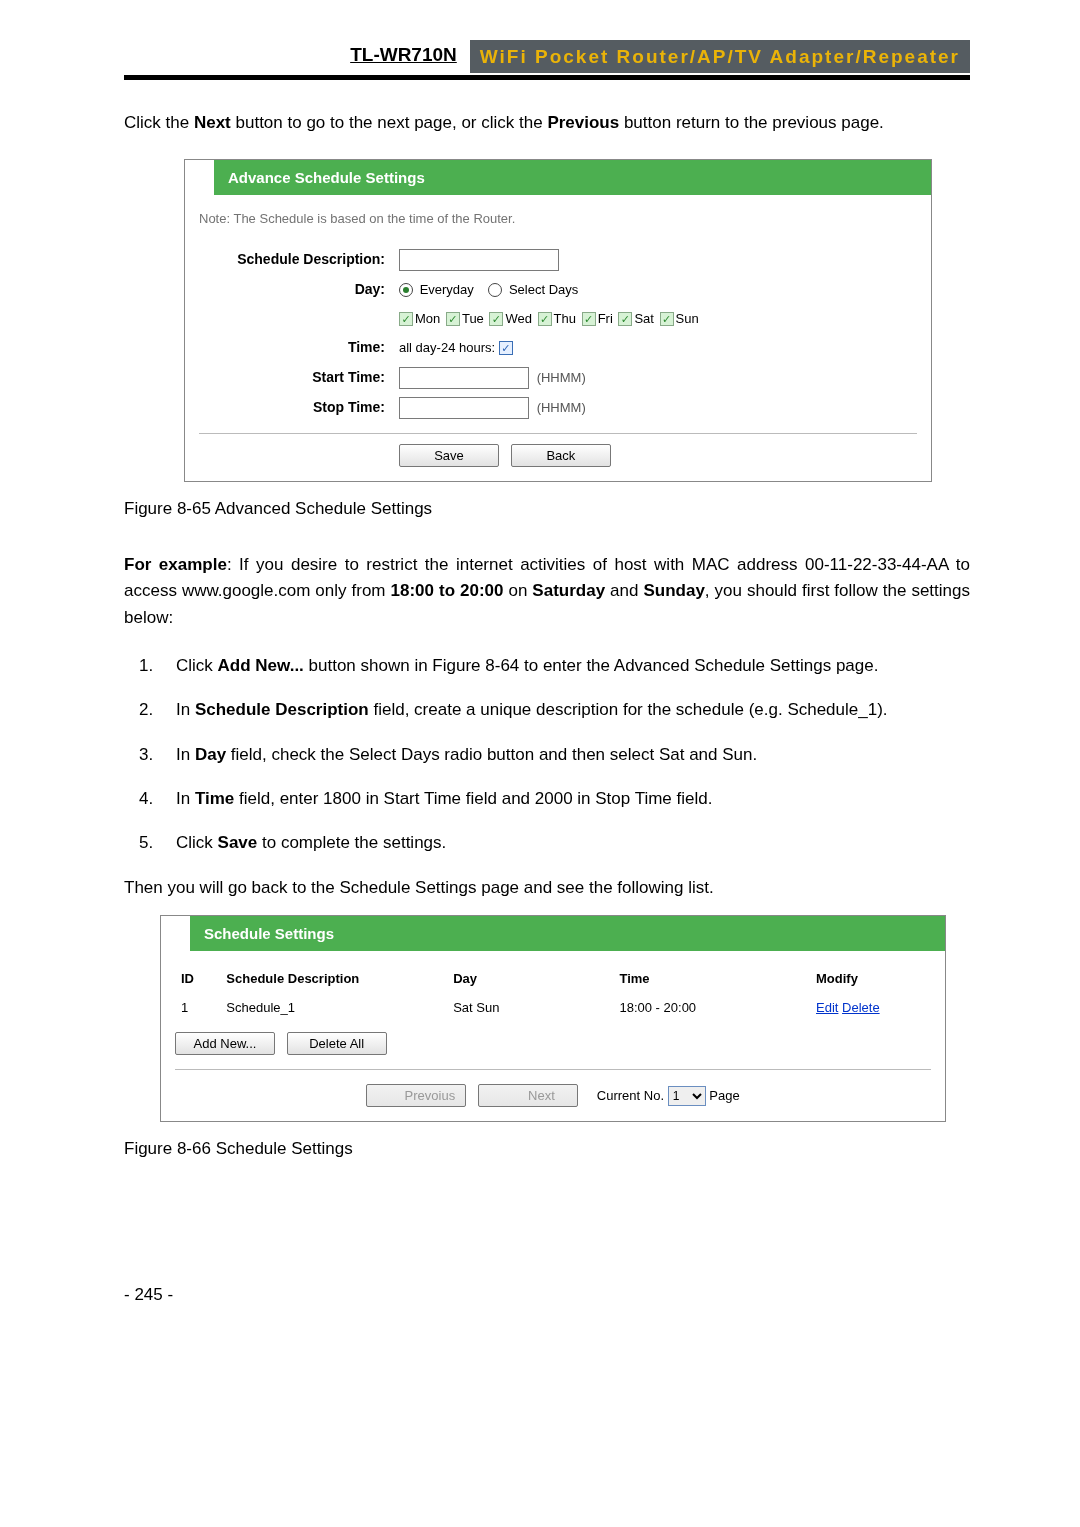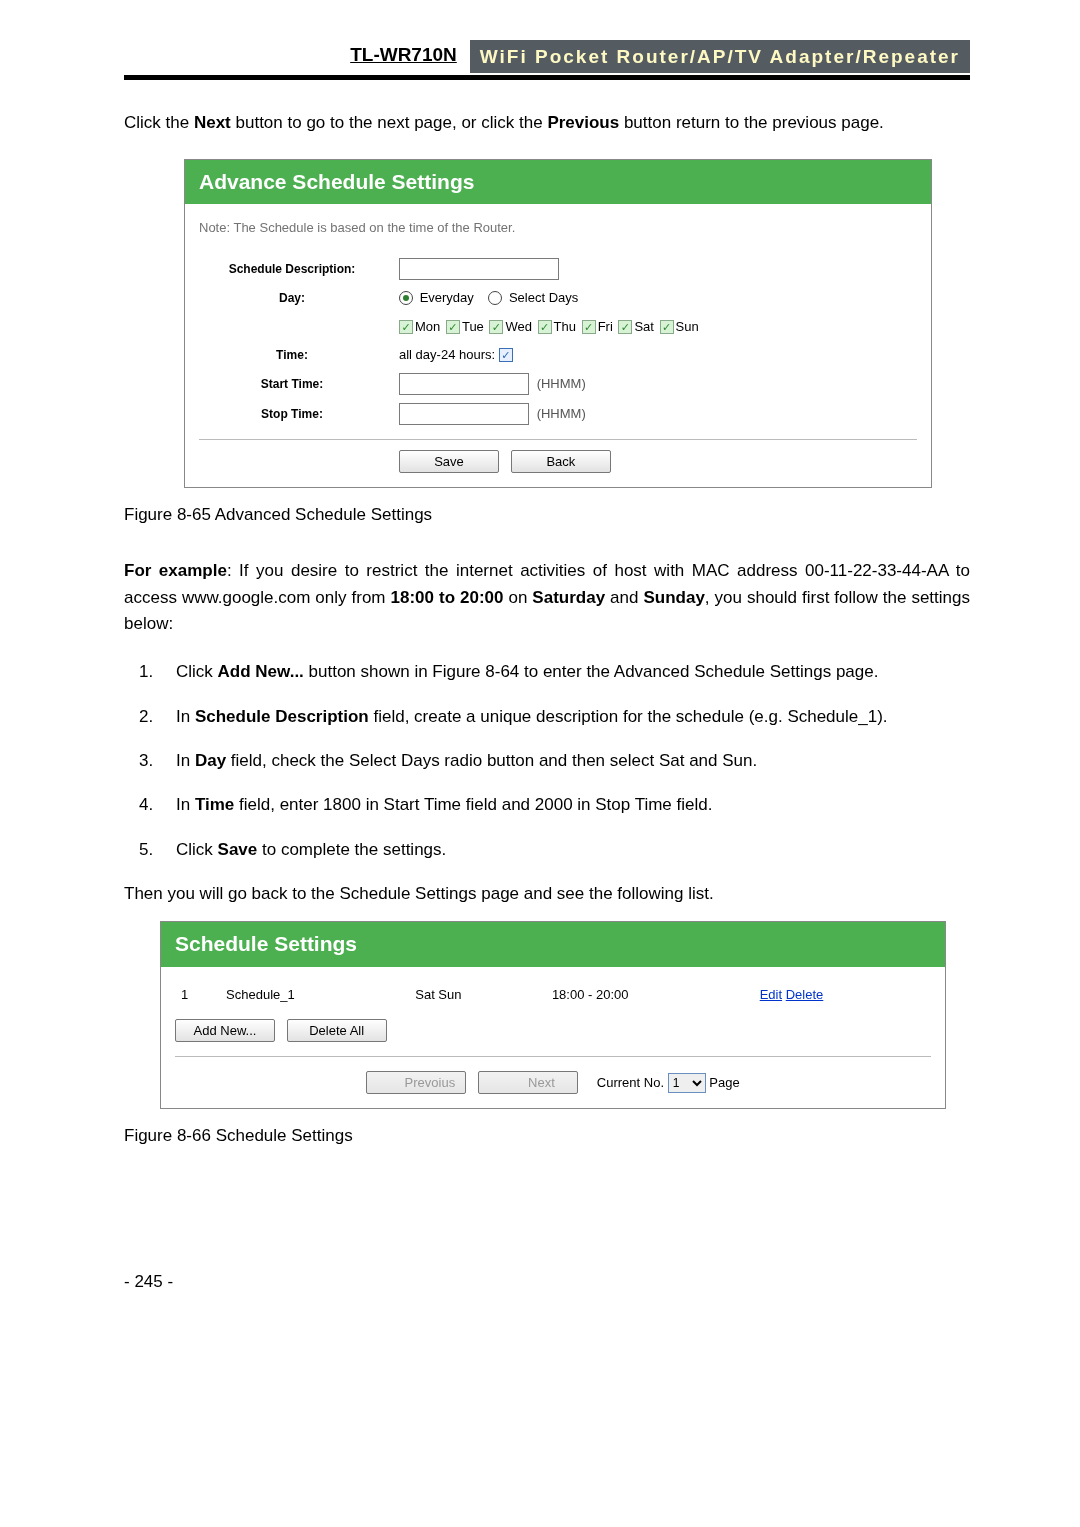--- a/index.html
+++ b/index.html
@@ -23,21 +23,21 @@
     align-items: flex-start;
     gap: 13px;
   }
   .model {
     font-weight: bold;
     font-size: 19px;
     text-decoration: underline;
   }
   .prod-chip {
     background: #555c61;
-    color: #fef9c3;
+    color: #eab308;
     font-weight: bold;
     font-size: 19px;
     padding: 2px 10px;
     letter-spacing: 2px;
   }
   .body-text {
     text-align: justify;
     margin: 0 0 22px 0;
   }
   .figure-caption {
@@ -48,41 +48,42 @@
     border: 1px solid #888;
     margin: 0 38px 0 60px;
     font-size: 14px;
     font-family: Tahoma, Arial, sans-serif;
   }
   .panel-header {
     background: #4caf50;
     color: #fff;
     font-weight: bold;
     padding: 6px 14px;
-    font-size: 21px;
+    font-size: 15px;
+    margin-left: 29px;
   }
   .panel-body {
     padding: 14px 14px 4px 14px;
   }
   .note {
     color: #737373;
     font-size: 13px;
     margin-bottom: 20px;
   }
   .form-row {
     display: flex;
     margin-bottom: 8px;
     align-items: center;
   }
   .form-label {
     width: 200px;
-    text-align: center;
+    text-align: right;
     font-weight: bold;
     padding-right: 14px;
-    font-size: 12px;
+    font-size: 14px;
   }
   .form-ctrl { font-size: 13px; }
   .text-input {
     width: 160px;
     height: 22px;
     border: 1px solid #7a7a7a;
     font-size: 13px;
     padding: 1px 4px;
   }
   .radio-dot {
@@ -289,20 +290,27 @@
   <li><span>Click </span><b>Save</b><span> to complete the settings.</span></li>
 </ol>
 
 <p class="body-text" style="margin-bottom:14px">Then you will go back to the Schedule Settings page and see the following list.</p>
 
 <div class="panel2">
   <div class="panel-header">Schedule Settings</div>
   <div class="panel2-body">
     <table class="sched">
       <tbody>
+          <tr>
+        <th style="width:6%">ID</th>
+        <th style="width:30%">Schedule Description</th>
+        <th style="width:22%">Day</th>
+        <th style="width:26%">Time</th>
+        <th style="width:16%">Modify</th>
+      </tr>
       <tr>
         <td>1</td>
         <td>Schedule_1</td>
         <td>Sat Sun</td>
         <td>18:00 - 20:00</td>
         <td>
           <span class="link">Edit</span>
           <span class="link">Delete</span>
         </td>
       </tr>

